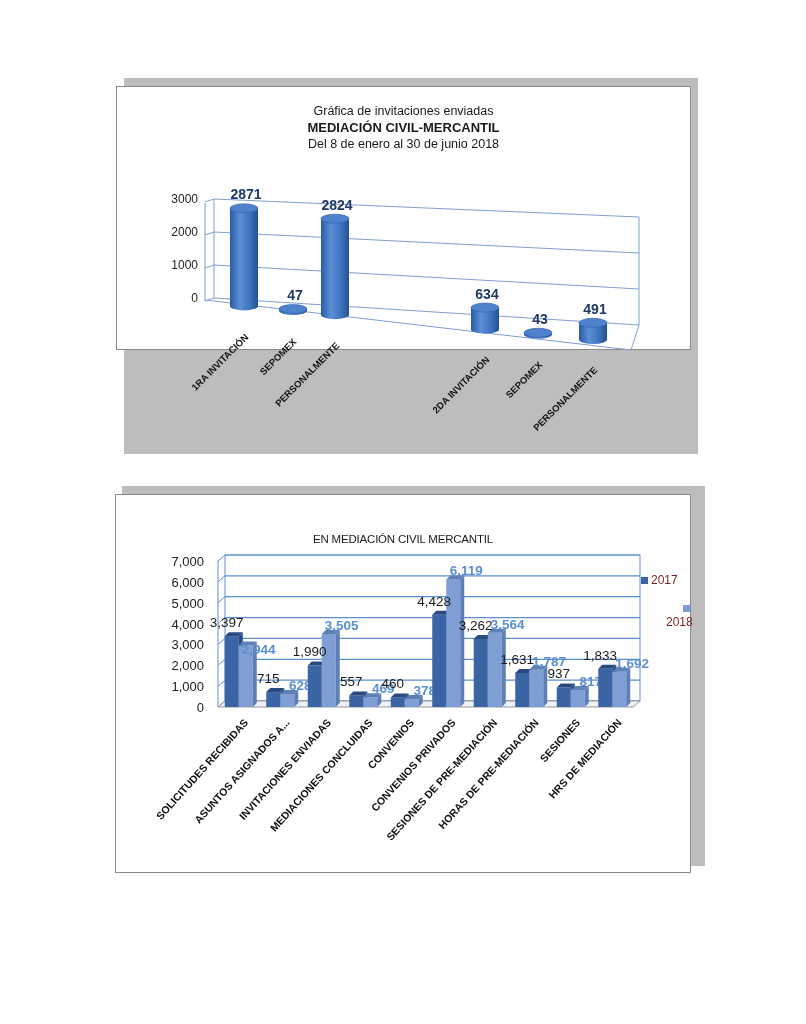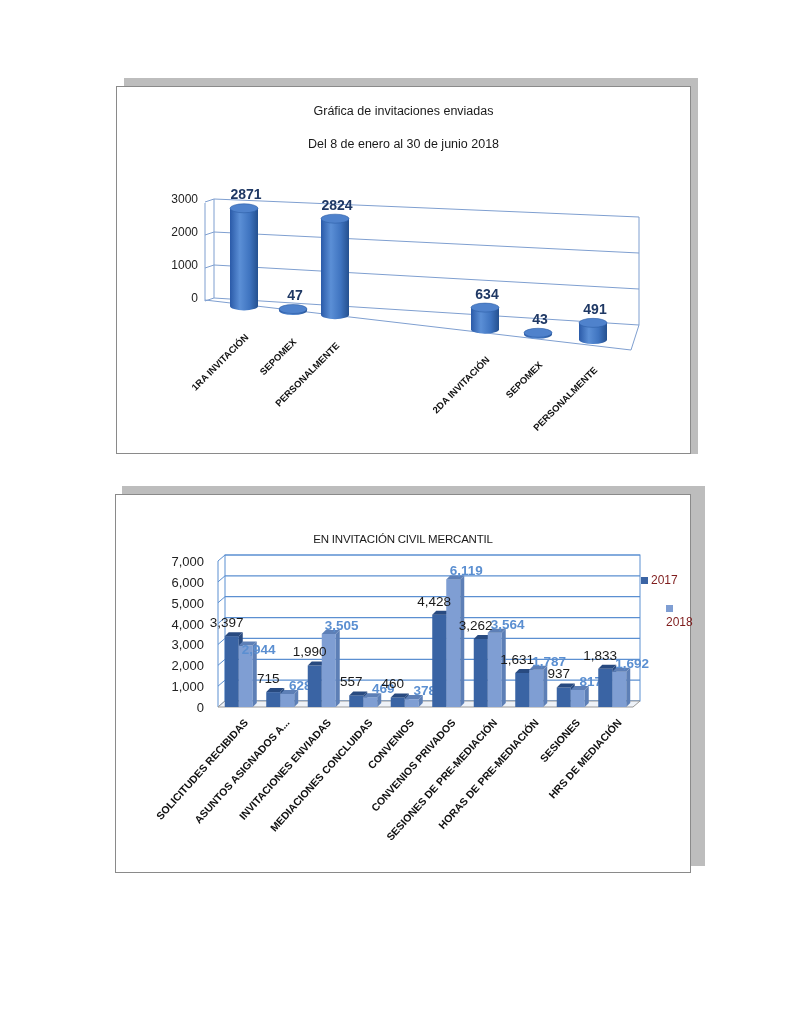--- a/index.html
+++ b/index.html
@@ -14,22 +14,23 @@
   .t2b{top:22px;font-size:12.5px;font-weight:bold;}
   .t2c{top:38px;font-size:11.5px;letter-spacing:-0.2px;}
   svg{position:absolute;left:0;top:0;overflow:visible;}
   .legend{position:absolute;font-size:12px;color:#7f1d1d;}
   .legend .sw{display:inline-block;width:7px;height:7px;margin-right:3px;vertical-align:middle;}
 </style>
 </head>
 <body>
 
 <div class="shadow" style="left:124px;top:78px;width:574px;height:376px;"></div>
-<div class="box" id="box1" style="left:116px;top:86px;width:575px;height:368px;">
+<div class="box" id="box1" style="left:116px;top:86px;width:575px;height:264px;">
   <div class="title t1a">Gráfica de invitaciones enviadas</div>
+  <div class="title t1b">MEDIACIÓN CIVIL-MERCANTIL</div>
   <div class="title t1c">Del  8 de enero  al  30 de junio  2018</div>
   <svg id="svg1" width="575" height="376">
       <defs>
         <linearGradient id="cyl" x1="0" x2="1" y1="0" y2="0">
           <stop offset="0" stop-color="#2a5aa8"></stop>
           <stop offset="0.35" stop-color="#5b8fd6"></stop>
           <stop offset="0.7" stop-color="#3f74c0"></stop>
           <stop offset="1" stop-color="#24508f"></stop>
         </linearGradient>
       </defs>
@@ -84,21 +85,21 @@
         <path d="M462,235.87326294117648 L462,252.56235294117647 A14,4.5 0 0 0 490,252.56235294117647 L490,235.87326294117648 Z" fill="url(#cyl)"></path>
         <ellipse cx="476" cy="235.87326294117648" rx="14" ry="4.5" fill="#4f82cc" stroke="#2d5ea6" stroke-width="0.6"></ellipse>
       </g>
       <text x="478" y="226.87326294117648" text-anchor="middle" font-size="14" font-weight="bold" fill="#1f3864" font-family="Liberation Sans, sans-serif">491</text>
       <text x="481" y="283.67058823529413" text-anchor="end" font-size="9.5" font-weight="bold" fill="#111" font-family="Liberation Sans, sans-serif" transform="rotate(-45 481 283.67058823529413)">PERSONALMENTE</text>
     </svg>
 </div>
 
 <div class="shadow" style="left:122px;top:486px;width:583px;height:380px;"></div>
 <div class="box" id="box2" style="left:115px;top:494px;width:576px;height:379px;">
-  <div class="title t2c">EN INVITACIÓN CIVIL MERCANTIL</div>
+  <div class="title t2c">EN MEDIACIÓN CIVIL MERCANTIL</div>
   <svg id="svg2" width="576" height="379">
       <rect x="109" y="60" width="415" height="146" fill="#ffffff" stroke="#5b8fd1" stroke-width="1"></rect>
       <line x1="109" y1="206" x2="524" y2="206" stroke="#5b8fd1" stroke-width="1.2"></line>
       <line x1="102" y1="212" x2="109" y2="206" stroke="#5b8fd1" stroke-width="1"></line>
       <text x="88" y="217" text-anchor="end" font-size="13" fill="#222" font-family="Liberation Sans, sans-serif">0</text>
       <line x1="109" y1="185.14285714285714" x2="524" y2="185.14285714285714" stroke="#5b8fd1" stroke-width="1.2"></line>
       <line x1="102" y1="191.14285714285714" x2="109" y2="185.14285714285714" stroke="#5b8fd1" stroke-width="1"></line>
       <text x="88" y="196.14285714285714" text-anchor="end" font-size="13" fill="#222" font-family="Liberation Sans, sans-serif">1,000</text>
       <line x1="109" y1="164.28571428571428" x2="524" y2="164.28571428571428" stroke="#5b8fd1" stroke-width="1.2"></line>
       <line x1="102" y1="170.28571428571428" x2="109" y2="164.28571428571428" stroke="#5b8fd1" stroke-width="1"></line>
@@ -247,16 +248,16 @@
         <polygon points="510.25,176.70971428571428 514.25,172.70971428571428 514.25,208 510.25,212" fill="#5d7fb6"></polygon>
         <polygon points="496.25,176.70971428571428 500.25,172.70971428571428 514.25,172.70971428571428 510.25,176.70971428571428" fill="#5d7fb6"></polygon>
       </g>
       <text x="484.25" y="164.76885714285714" text-anchor="middle" font-size="13.5" fill="#1a1a1a" font-family="Liberation Sans, sans-serif">1,833</text>
       <text x="516.25" y="172.70971428571428" text-anchor="middle" font-size="13.5" font-weight="bold" fill="#5b8fd1" font-family="Liberation Sans, sans-serif">1,692</text>
       <text x="506.25" y="228" text-anchor="end" font-size="10.5" font-weight="bold" fill="#111" font-family="Liberation Sans, sans-serif" transform="rotate(-48 506.25 228)">HRS DE MEDIACIÓN</text>
     </svg>
   <div class="legend" style="left:525px;top:78px;">
     <span class="sw" style="background:#3a64a4"></span><span>2017</span>
   </div>
-  <div class="legend" style="left:550px;top:106px;">
+  <div class="legend" style="left:550px;top:106px;text-align:right;">
     <span class="sw" style="background:#7f9ed3"></span><span>2018</span>
   </div>
 </div>
 
 </body></html>

